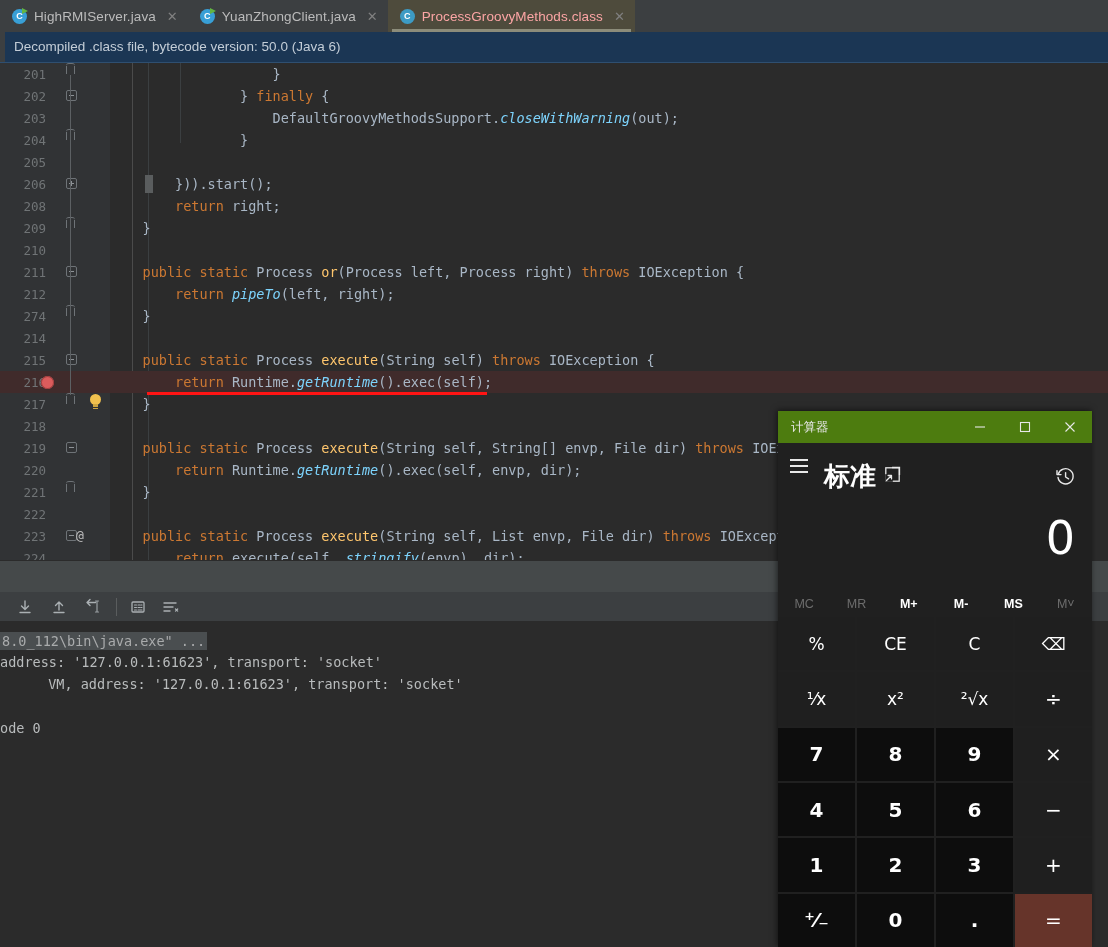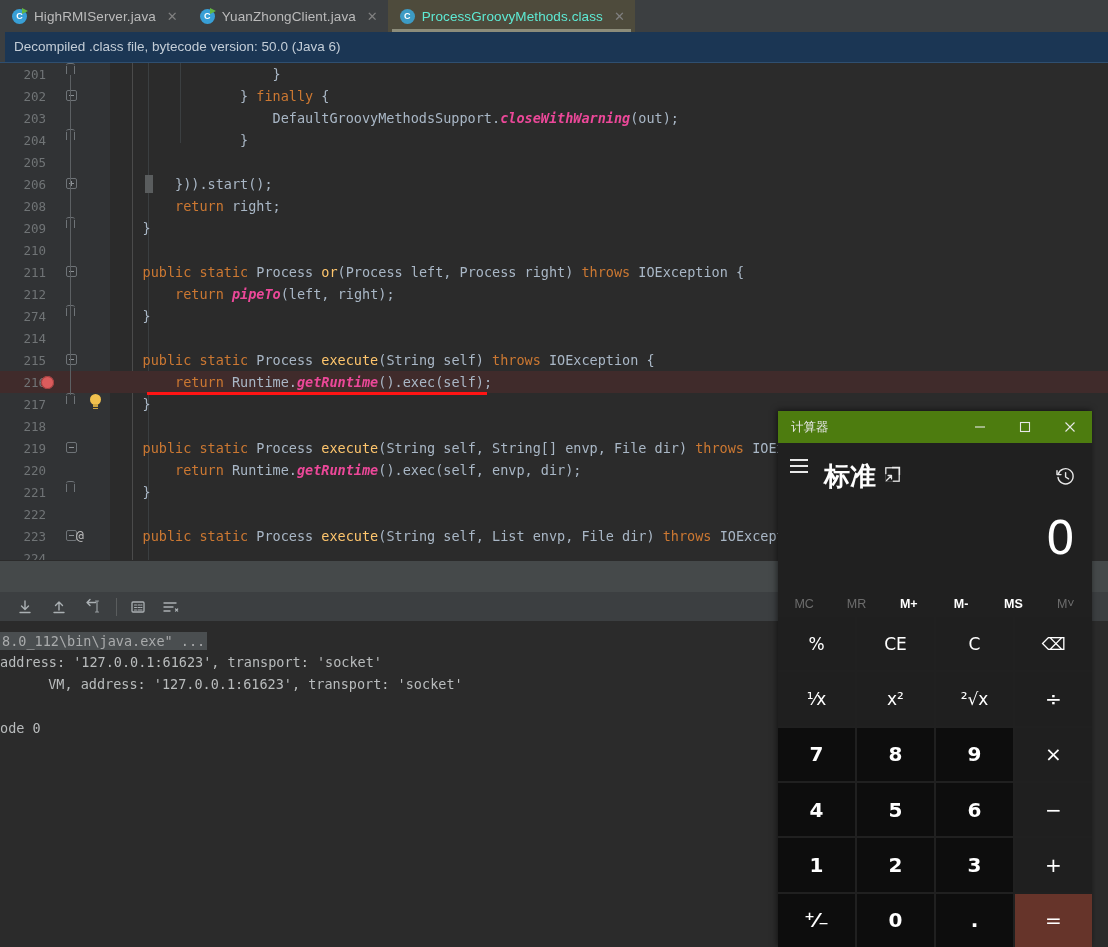--- a/index.html
+++ b/index.html
@@ -16,21 +16,21 @@
 
   
   .tabbar{position:absolute;left:0;top:0;width:1108px;height:32px;
     background:#3c3f41;display:flex;align-items:stretch;}
   .tab{display:flex;align-items:center;gap:7px;padding:0 10px 0 12px;
     height:32px;box-sizing:border-box;position:relative;cursor:default;}
   .tab.active{background:#4e4b3c;}
   .tab.active:after{content:"";position:absolute;left:4px;right:4px;bottom:0;
     height:3px;background:#8c8c7a;}
   .tab-label{font-size:13.5px;color:#bbbbbb;white-space:nowrap;letter-spacing:.1px;}
-  .tab.active .tab-label{color:#5eead4;}
+  .tab.active .tab-label{color:#fca5a5;}
   .tab-close{font-size:13px;color:#808080;margin-left:4px;line-height:1;}
   .ic-java,.ic-class{width:15px;height:15px;border-radius:50%;
     display:inline-flex;align-items:center;justify-content:center;flex:0 0 auto;
     font-size:9px;font-weight:bold;color:#ffffff;position:relative;}
   .ic-java{background:#389fd6;}
   .ic-java:after{content:"";position:absolute;right:-1px;top:-1px;
     width:0;height:0;border-left:6px solid #62b543;
     border-top:3.5px solid transparent;border-bottom:3.5px solid transparent;}
   .ic-class{background:#3d9bc4;}
 
@@ -50,21 +50,21 @@
 
   .row{position:absolute;left:0;width:1108px;height:22px;}
   .lnum{position:absolute;left:0;width:46px;text-align:right;
     font-size:12.5px;color:#707476;top:4px;
     font-family:"DejaVu Sans Mono","Liberation Mono",monospace;}
   .code{position:absolute;left:110px;top:3px;font-size:13.5px;
     color:#a9b7c6;white-space:pre;
     font-family:"DejaVu Sans Mono","Liberation Mono",monospace;}
   .kw{color:#cc7832;}
   .st{color:#a9b7c6;}
-  .mi{color:#ec4899;font-style:italic;font-weight:bold;}
+  .mi{color:#7dd3fc;font-style:italic;}
   .me{color:#ffc66d;}
   .num{color:#6897bb;}
 
   .fold{position:absolute;left:66px;top:5px;width:11px;height:11px;
     box-sizing:border-box;}
   .fold-minus{border:1px solid #6e7377;border-radius:2px;}
   .fold-minus:after{content:"";position:absolute;left:2px;top:4px;width:5px;height:1px;background:#8d9296;}
   .fold-plus{border:1px solid #6e7377;border-radius:2px;}
   .fold-plus:after{content:"";position:absolute;left:2px;top:4px;width:5px;height:1px;background:#8d9296;}
   .fold-plus:before{content:"";position:absolute;left:4px;top:2px;width:1px;height:5px;background:#8d9296;}
@@ -274,20 +274,21 @@
             <div class="code"></div>
           </div>
           <div class="row" style="top: 462px;">
             <div class="lnum">223</div>
             <div class="fold fold-minus"></div>
             <div class="at-sign" style="top: 3px;">@</div>
             <div class="code"><span class="st">    </span><span class="kw">public static</span><span class="st"> Process </span><span class="me">execute</span><span class="st">(String self, List envp, File dir) </span><span class="kw">throws</span><span class="st"> IOException</span></div>
           </div>
           <div class="row" style="top: 484px;">
             <div class="lnum">224</div>
+            <div class="code"><span class="st">        </span><span class="kw">return</span><span class="st"> execute(self, </span><span class="mi">stringify</span><span class="st">(envp), dir);</span></div>
           </div>
           <div class="caret-block" style="top: 112px; left: 145px;"></div>
           <div class="foldline" style="top: 12px; height: 320px;"></div>
         </div>
     </div>
 
     <div class="splitband"></div>
 
     <div class="console">
       <div class="console-toolbar">

